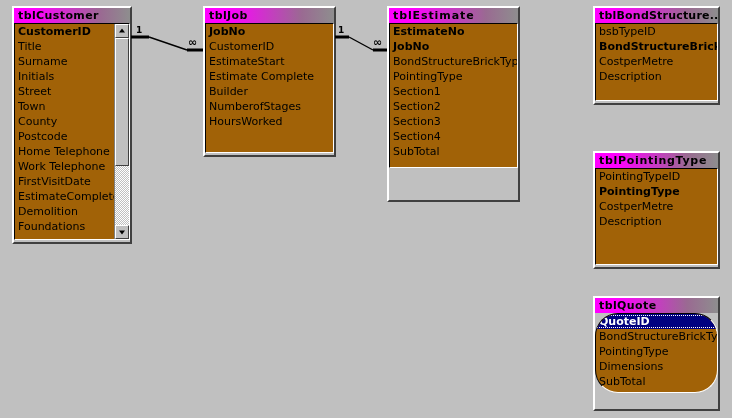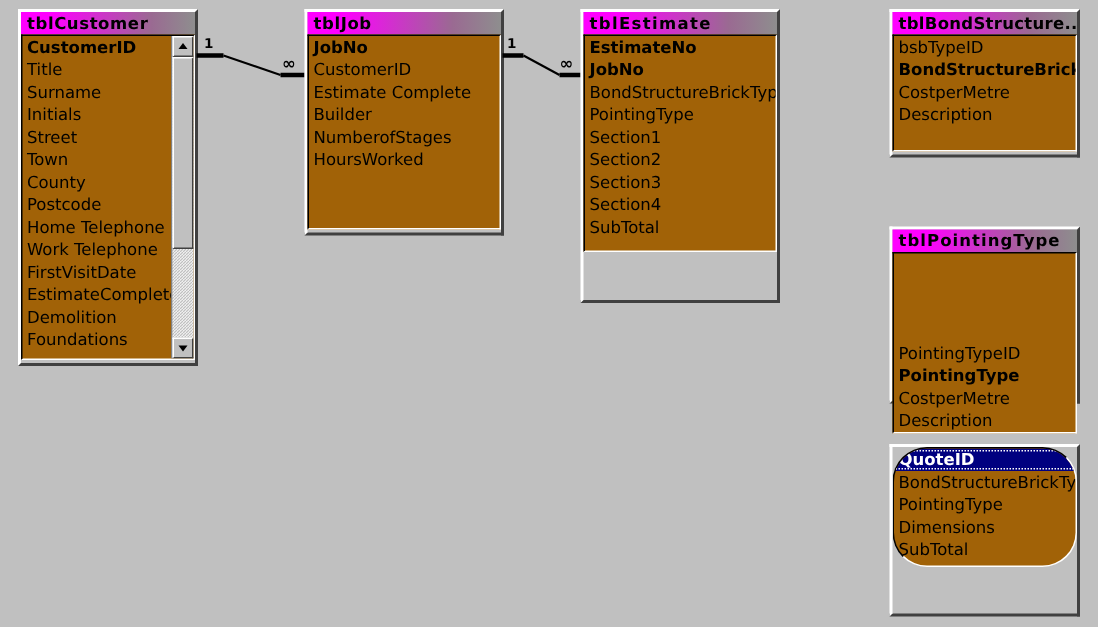--- a/index.html
+++ b/index.html
@@ -184,20 +184,21 @@
     <span class="rel-lbl" style="left:5px;top:0px;">1</span>
     <span class="rel-inf" style="left:57px;top:12px;">∞</span>
   </div>
 
   <div class="tbl" style="left:203px;top:6px;width:133px;height:151px;">
     <div class="tbl-title">tblJob</div>
     <div class="tbl-body" style="height:130px;">
       <div class="fieldlist">
         <div class="fld key">JobNo</div>
         <div class="fld">CustomerID</div>
+        <div class="fld">EstimateStart</div>
         <div class="fld">Estimate Complete</div>
         <div class="fld">Builder</div>
         <div class="fld">NumberofStages</div>
         <div class="fld">HoursWorked</div>
       </div>
     </div>
   </div>
 
   <div class="rel" style="left:335px;top:26px;width:54px;height:30px;">
     <svg width="54" height="30" viewBox="0 0 54 30">
@@ -233,31 +234,32 @@
         <div class="fld">bsbTypeID</div>
         <div class="fld key">BondStructureBrickType</div>
         <div class="fld">CostperMetre</div>
         <div class="fld">Description</div>
       </div>
     </div>
   </div>
 
   <div class="tbl" style="left:593px;top:151px;width:127px;height:118px;">
     <div class="tbl-title" style="letter-spacing:0.7px;">tblPointingType</div>
-    <div class="tbl-body" style="height:121px;align-items:flex-end;">
+    <div class="tbl-body" style="height:97px;">
       <div class="fieldlist">
         <div class="fld">PointingTypeID</div>
         <div class="fld key">PointingType</div>
         <div class="fld">CostperMetre</div>
         <div class="fld">Description</div>
       </div>
     </div>
   </div>
 
   <div class="tbl" style="left:593px;top:296px;width:127px;height:115px;">
+    <div class="tbl-title">tblQuote</div>
     <div class="tbl-body" style="height:80px;border-radius:23px;">
       <div class="fieldlist">
         <div class="fld sel">QuoteID</div>
         <div class="fld">BondStructureBrickType</div>
         <div class="fld">PointingType</div>
         <div class="fld">Dimensions</div>
         <div class="fld">SubTotal</div>
       </div>
     </div>
   </div>

